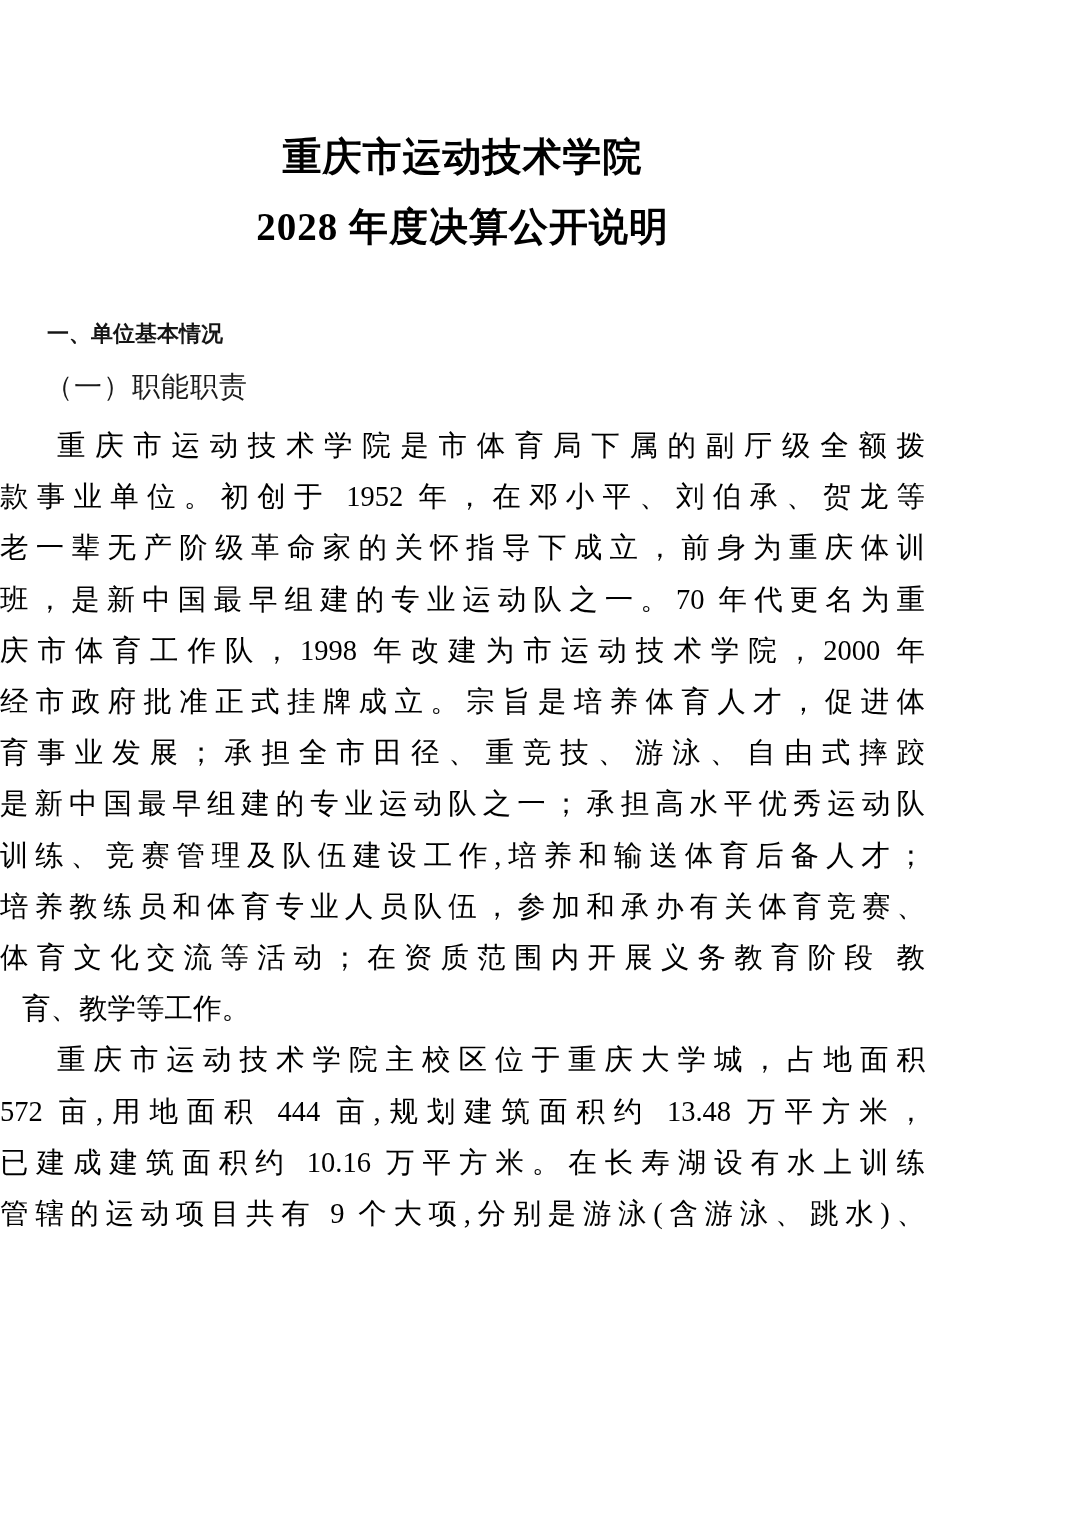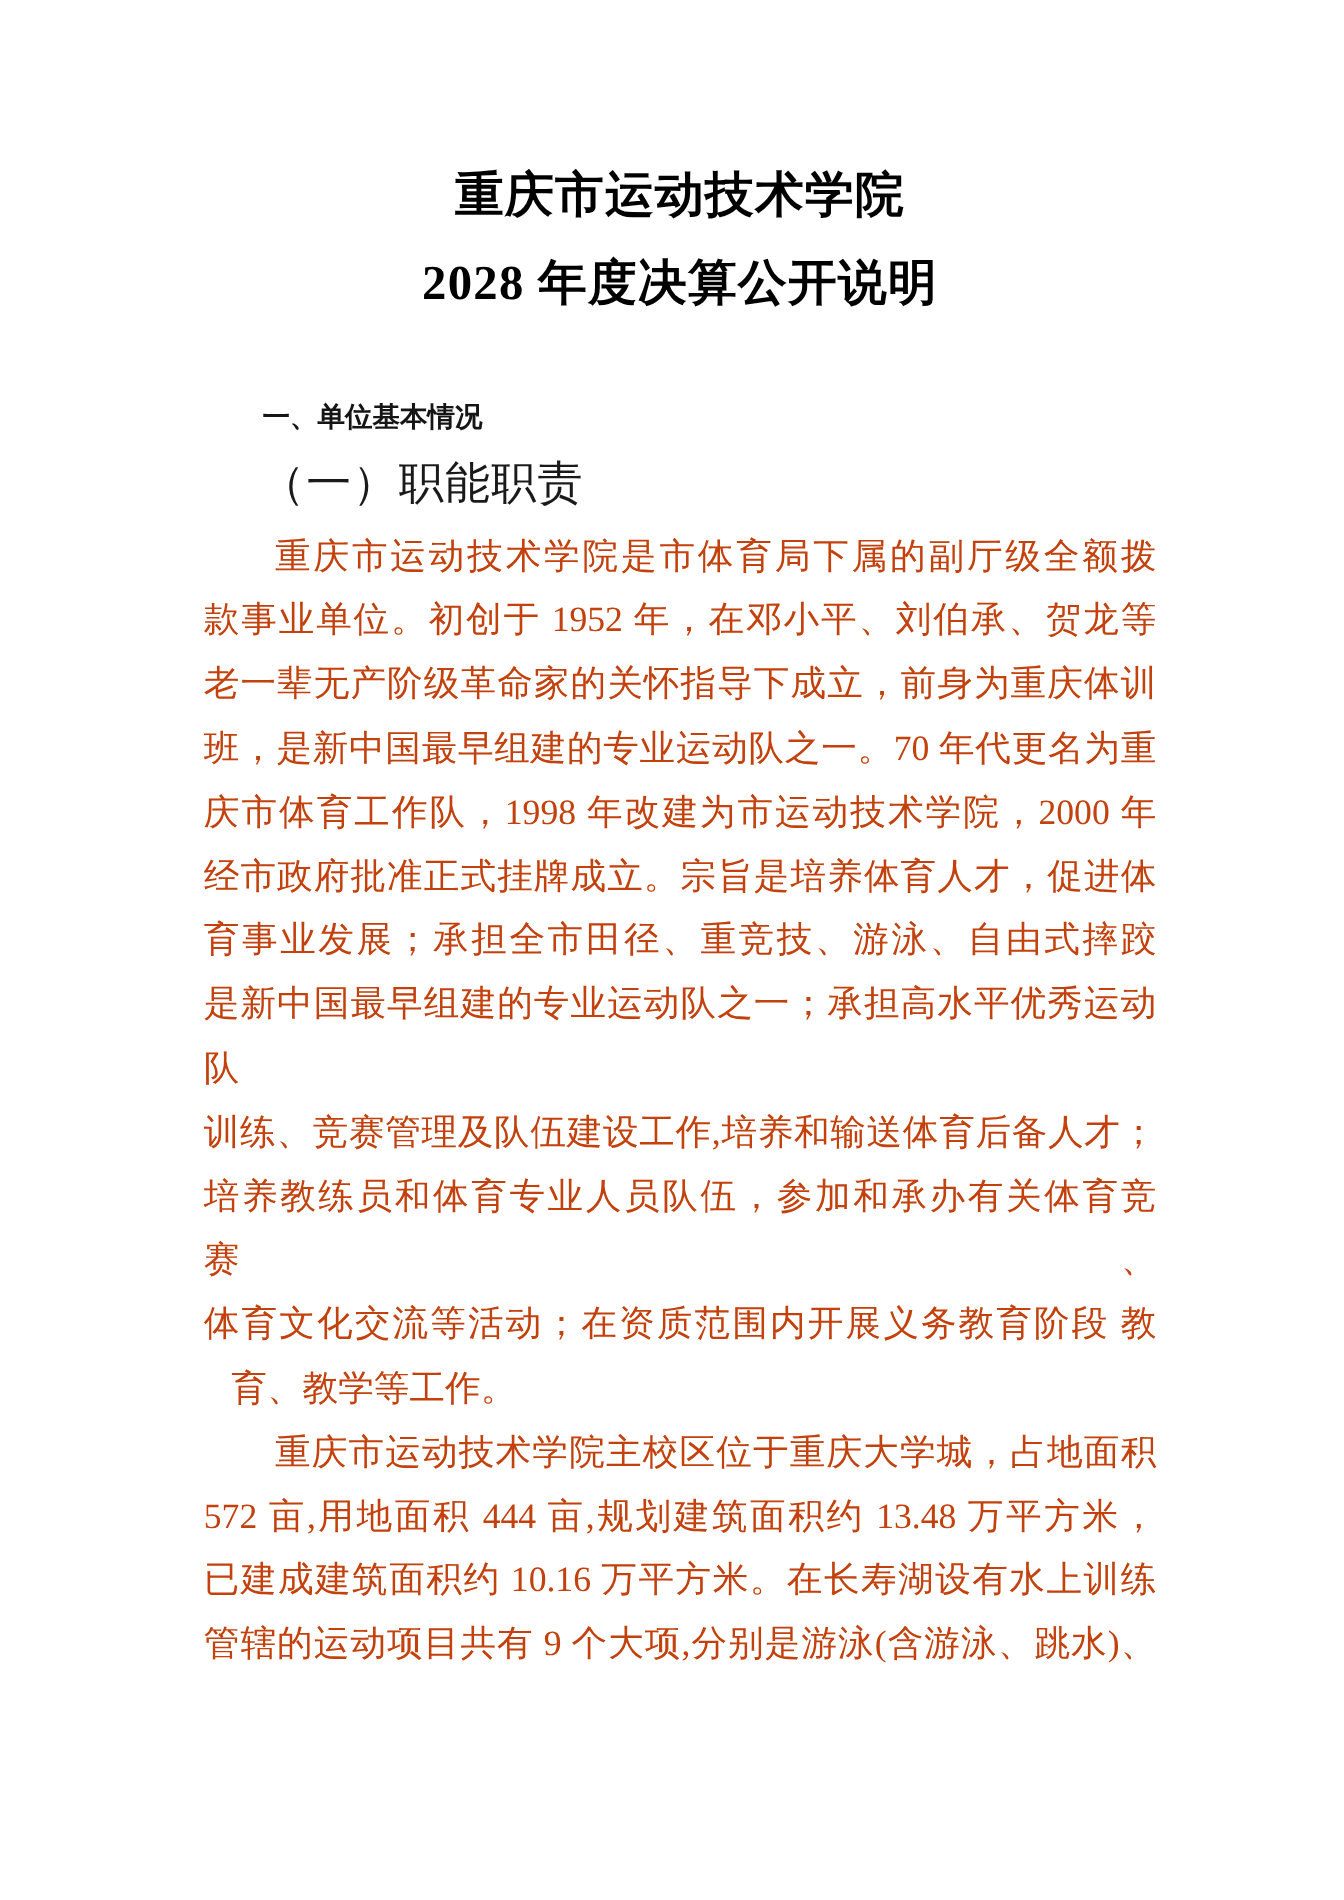--- a/index.html
+++ b/index.html
@@ -15,21 +15,20 @@
     color: #141414;
     overflow: hidden;
   }
   .page {
     width: 1075px;
     height: 1520px;
     background: #ffffff;
     position: relative;
   }
   .content {
-    padding-left: 163px;
     padding-right: 150px;
   }
   .doc-title {
     margin-top: 122px;
     text-align: center;
     font-family: "Liberation Serif", serif;
     font-weight: bold;
     font-size: 39px;
     line-height: 70px;
     color: #000000;
@@ -41,33 +40,33 @@
     font-family: "Liberation Sans", sans-serif;
     font-weight: bold;
     font-size: 22px;
     line-height: 51px;
     color: #151515;
   }
   .subsection-heading {
     margin-top: 2px;
     padding-left: 45px;
     font-family: "Liberation Serif", serif;
-    font-size: 36px;
+    font-size: 28px;
     line-height: 51px;
     letter-spacing: 1px;
     color: #1a1a1a;
   }
   .body-text {
     margin-top: 8px;
   }
   .line {
     font-family: "Liberation Serif", serif;
     font-size: 28.5px;
     line-height: 51.2px;
-    color: #c2410c;
+    color: #000000;
     text-align: justify;
     text-align-last: justify;
   }
   .line.indent {
     text-indent: 57px;
   }
   .line.endline {
     text-align-last: left;
     margin-left: 22px;
   }

